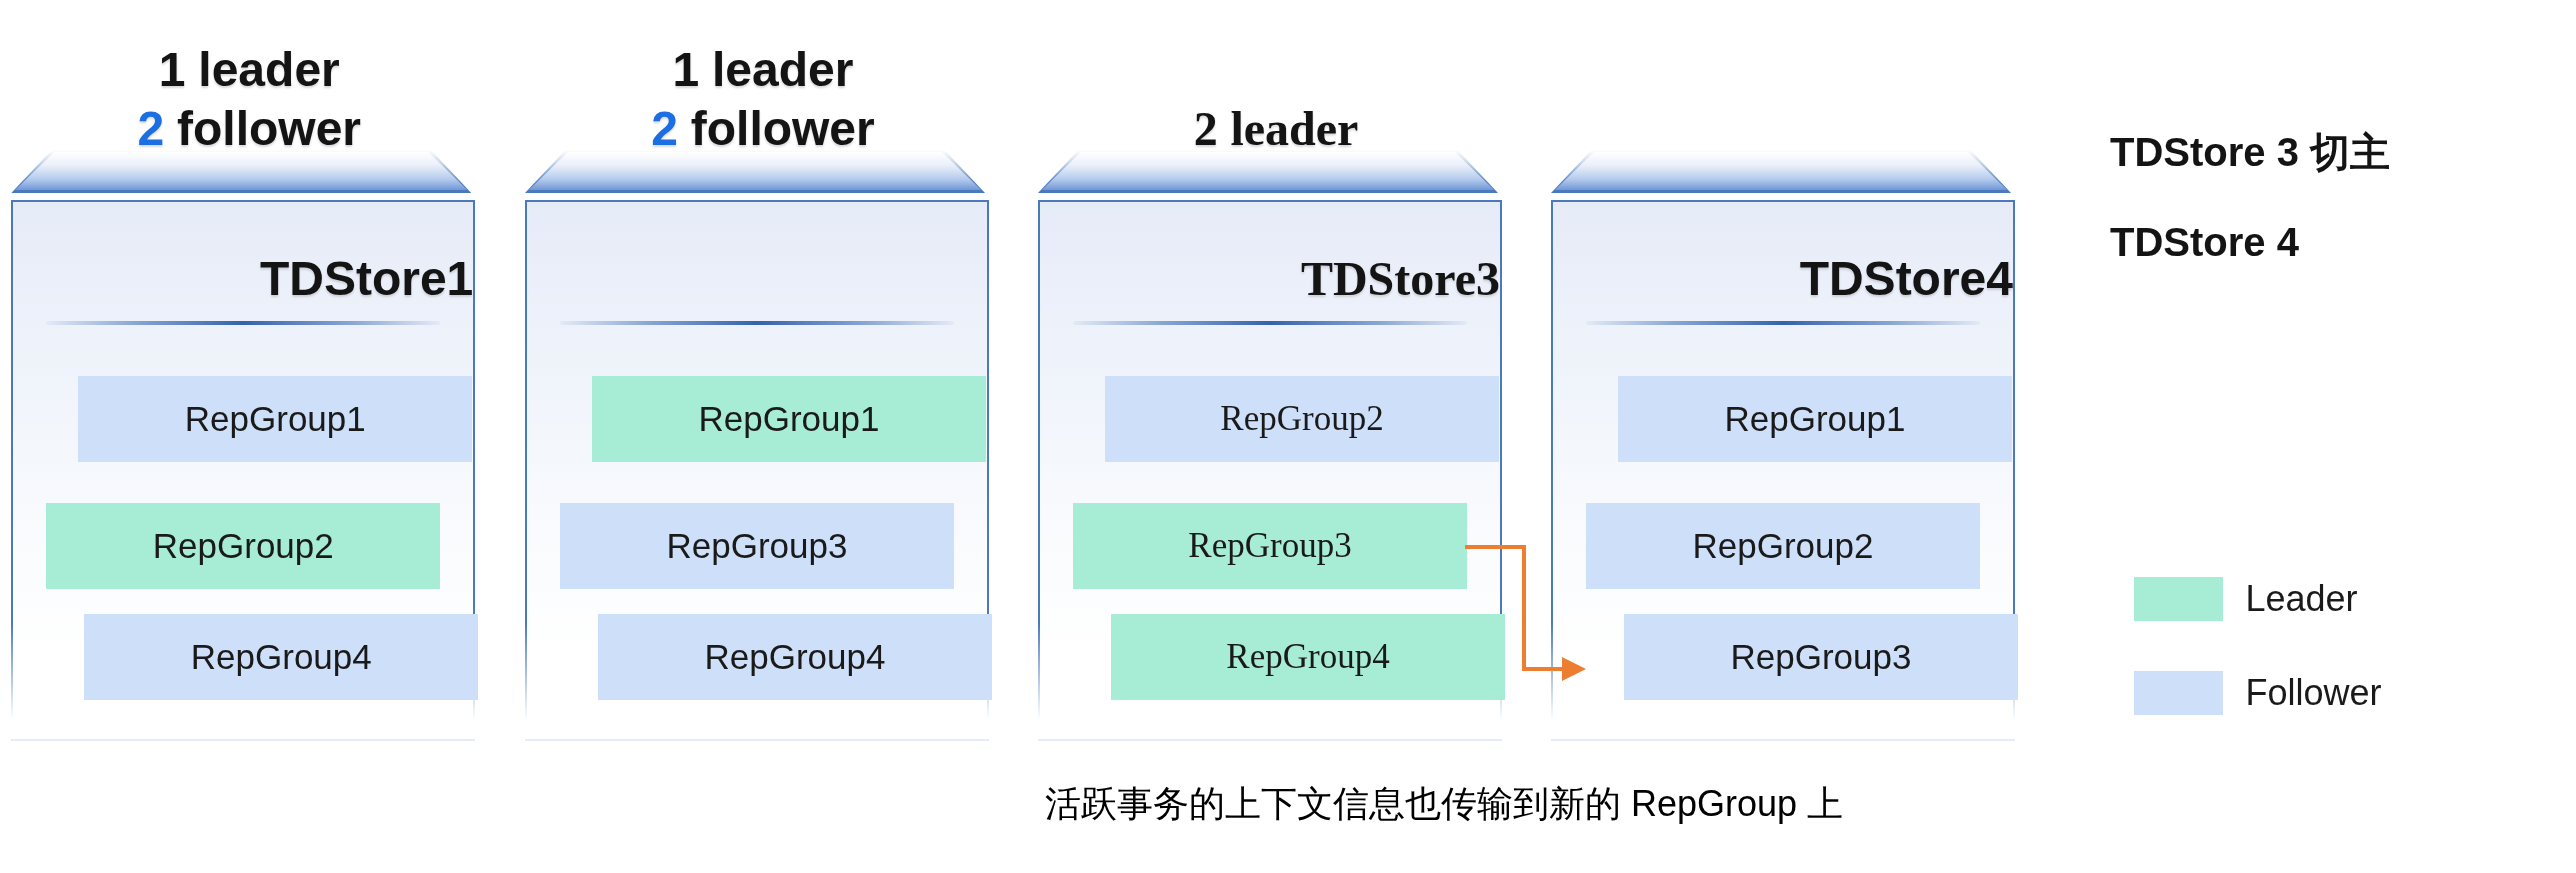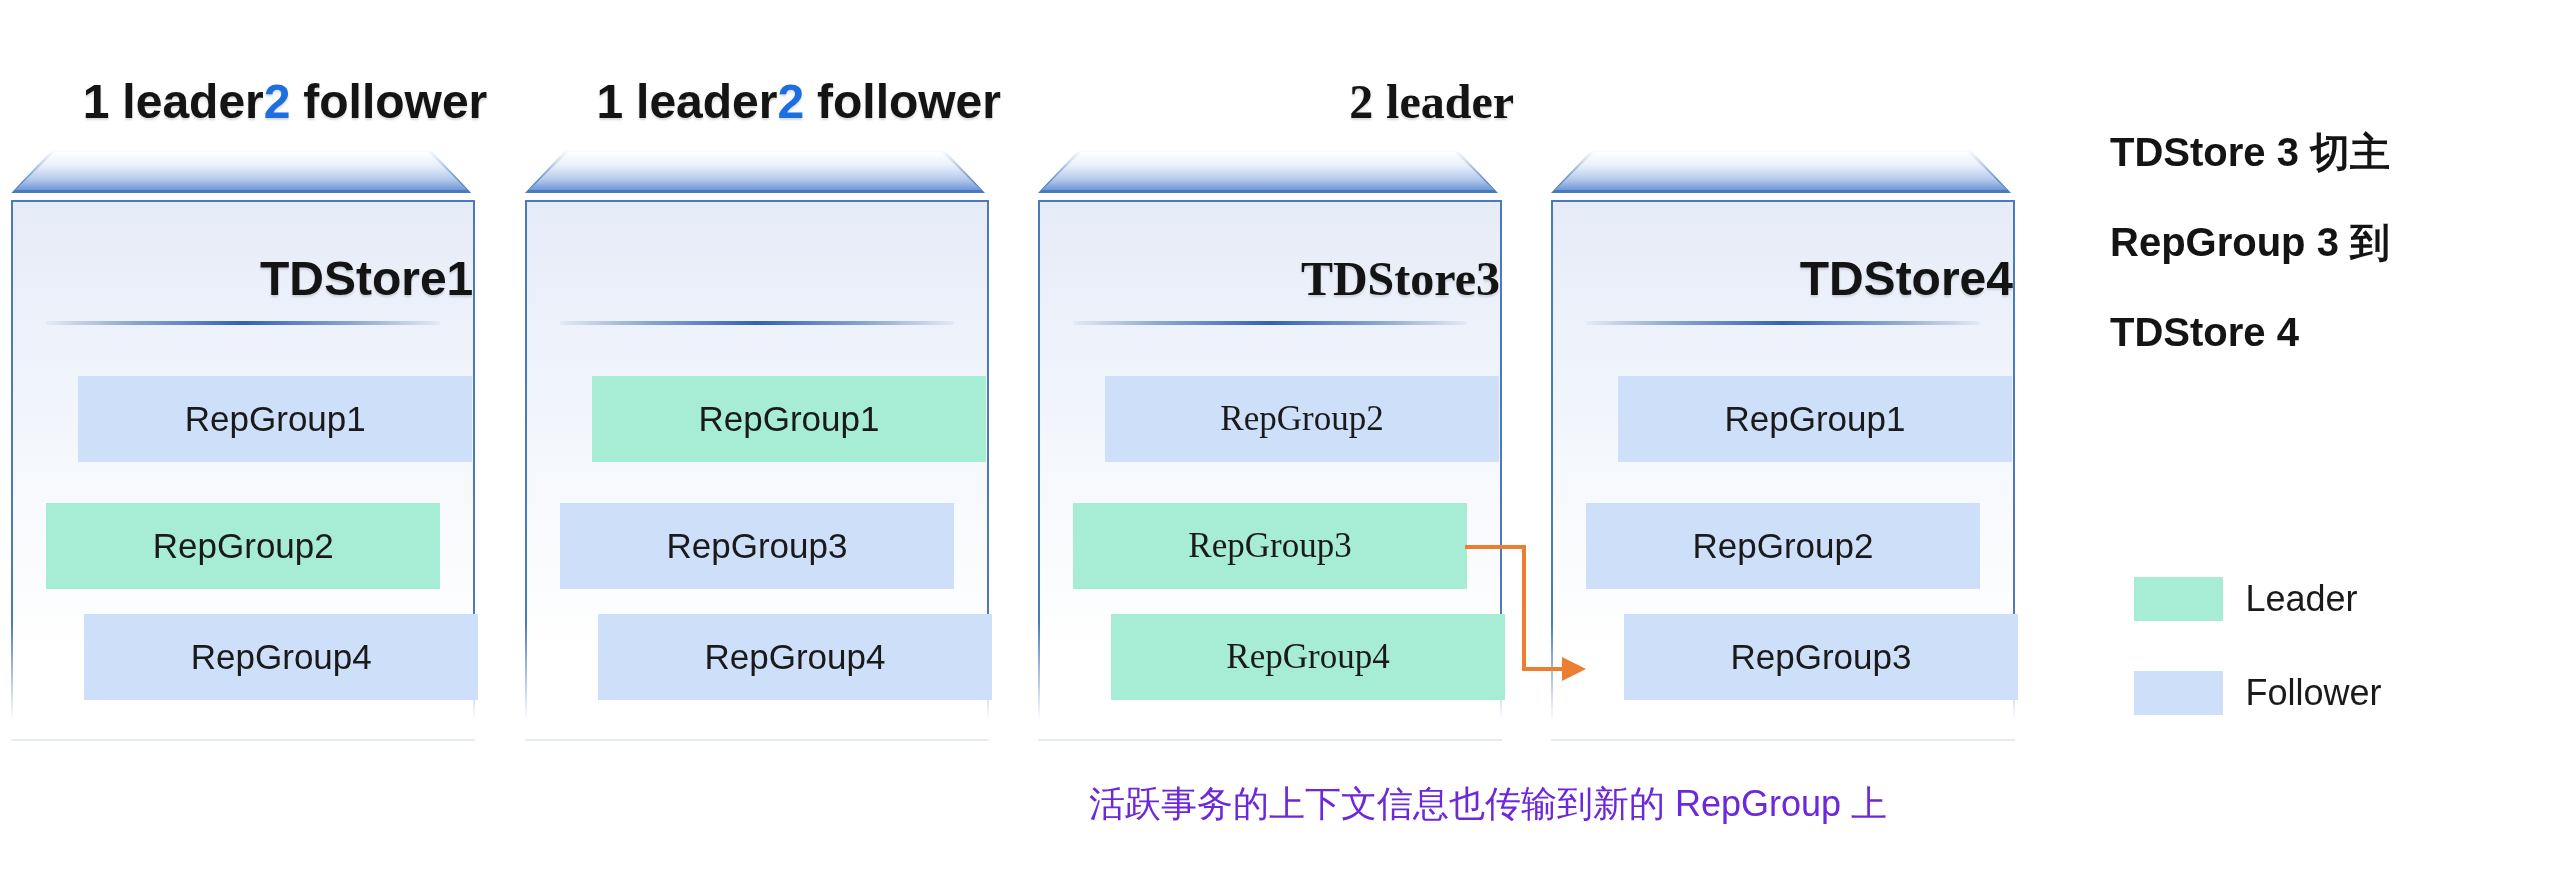--- a/index.html
+++ b/index.html
@@ -8,22 +8,22 @@
     background:#ffffff;
     font-family:"Liberation Sans","DejaVu Sans",sans-serif;
     color:#141414;
   }
   
   .store{position:absolute; top:0; width:460px; height:874px;}
   .s0{left:11.3px;} .s1{left:525px;} .s2{left:1038px;font-family:Liberation Serif, serif;} .s3{left:1551px;}
 
   
   .header{
-    position:absolute; top:44px; left:16px; width:100%; height:114px;
-    display:flex; flex-direction:row; justify-content:flex-end; align-items:center;
+    position:absolute; top:44px; left:8px; width:100%; height:114px;
+    display:flex; flex-direction:column; justify-content:flex-end; align-items:center;
   }
   .hline{
     font-size:48px; font-weight:bold; line-height:59px; white-space:nowrap;
     text-shadow:0 2.3px 2.3px rgba(0,0,0,0.16);
   }
   .hnum{margin-right:12.8px;}
   [data-accent="true"]{color:#1b6fe0;}
 
   
   .trap{
@@ -83,21 +83,21 @@
   .legend{position:absolute; left:2134px; top:577px;}
   .legend-item{display:flex; align-items:center; height:44px; margin-bottom:50px;}
   .swatch{width:89px; height:44px; margin-right:22.5px;}
   .swatch[data-role="leader"]{background:#a7edd6;}
   .swatch[data-role="follower"]{background:#cedff9;}
   .legend-label{font-size:36px; color:#1a1a1a; line-height:44px;}
 
   
   .caption{
     position:absolute; left:1045px; top:777px;
-    font-size:36px; line-height:53px; color:#6d28d9; white-space:nowrap;margin-left:44px;
+    font-size:36px; line-height:53px; color:#000000; white-space:nowrap;
   }
 </style>
 </head>
 <body>
 
 <div id="stage">
 
   <div class="store s0">
     <div class="header">
       <div class="hline"><span class="hnum">1</span><span class="hword">leader</span></div>
@@ -186,21 +186,20 @@
 
   <div>
     <div class="arrow-seg a-h1"></div>
     <div class="arrow-seg a-v"></div>
     <div class="arrow-seg a-h2"></div>
     <div class="a-head"></div>
   </div>
 
   <div class="annotation">
     <div>TDStore 3 切主</div>
-    <div>RepGroup 3 到</div>
     <div>TDStore 4</div>
   </div>
 
   <div class="legend">
     <div class="legend-item">
       <div class="swatch" data-role="leader"></div>
       <div class="legend-label">Leader</div>
     </div>
     <div class="legend-item">
       <div class="swatch" data-role="follower"></div>

